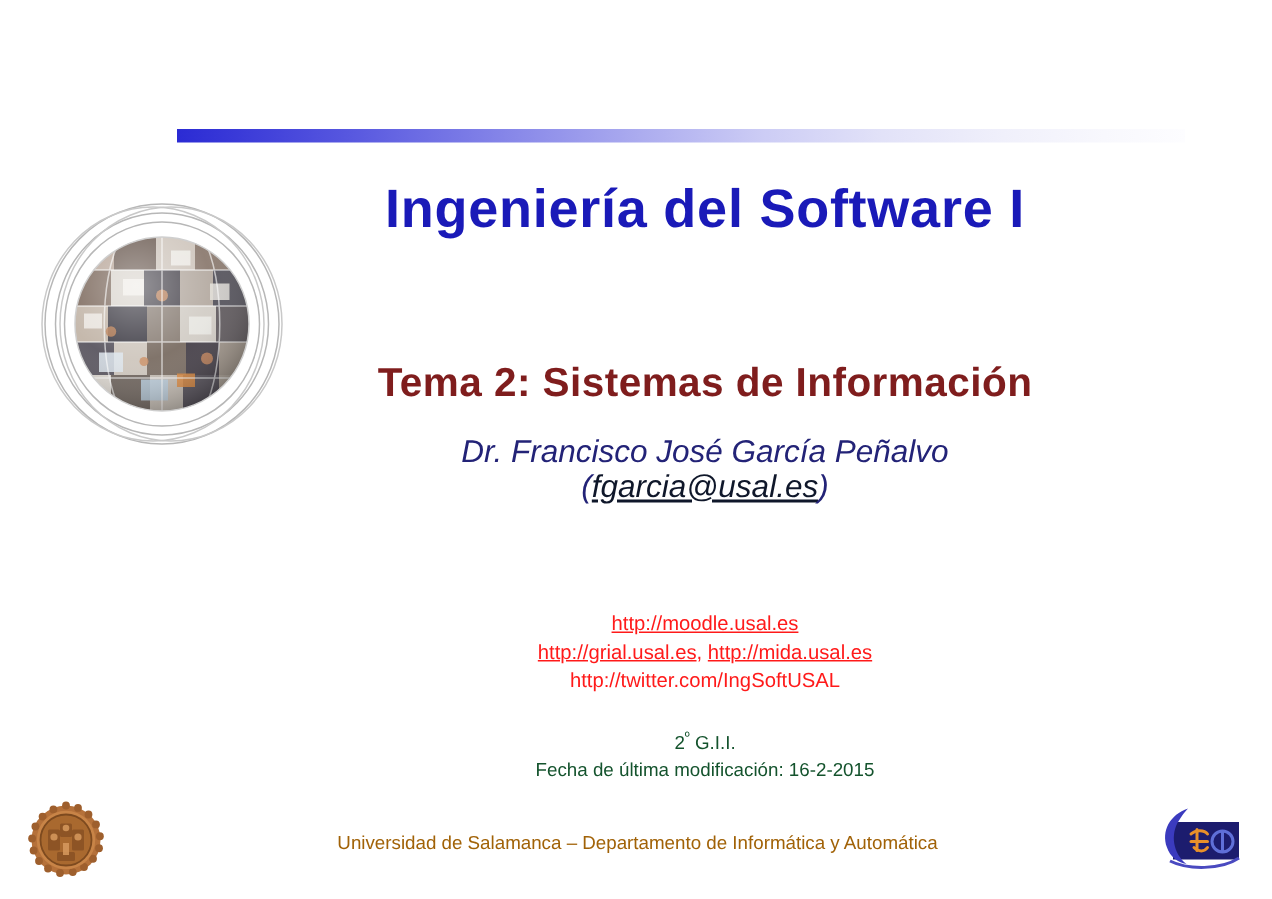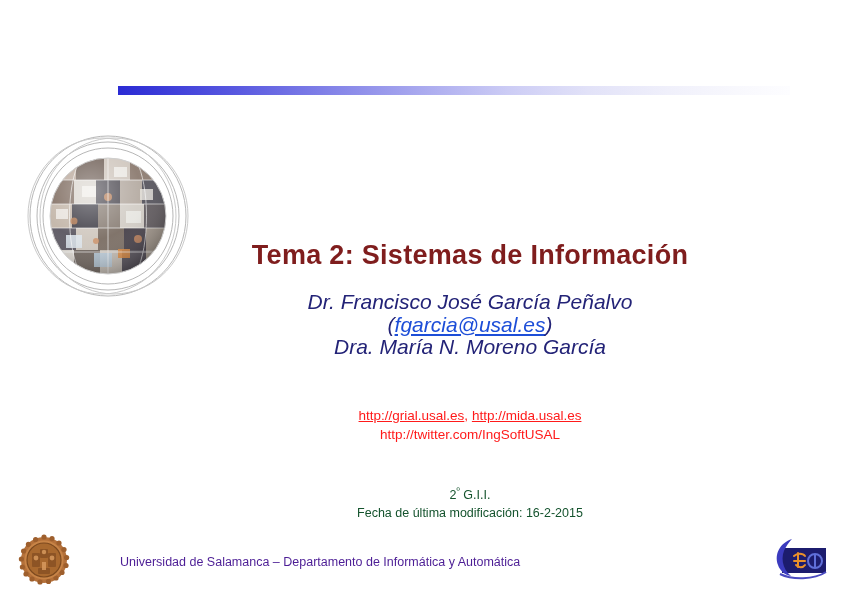--- a/index.html
+++ b/index.html
@@ -81,21 +81,21 @@
     top: 291px;
     width: 700px;
     text-align: center;
     color: #232377;
     font-size: 21px;
     line-height: 22.5px;
     font-style: italic;
   }
   .authors .line { white-space: nowrap; }
   .mail {
-    color: #1d4ed8;
+    color: #0f172a;
     text-decoration: underline;
   }
 
   
   .urls {
     position: absolute;
     left: 120px;
     top: 406px;
     width: 700px;
     text-align: center;
@@ -120,22 +120,23 @@
   }
   .course .line { white-space: nowrap; }
   .sup { font-size: 9px; vertical-align: super; }
 
   
   .footer-text {
     position: absolute;
     left: 120px;
     top: 555px;
     width: 610px;
+    text-align: center;
     font-size: 12.5px;
-    color: #4c1d95;
+    color: #a16207;
     white-space: nowrap;
   }
 
   
   .usal-seal {
     position: absolute;
     left: 18px;
     top: 532px;
     width: 54px;
     height: 56px;
@@ -238,30 +239,31 @@
           <path d="M58,29 C44,55 44,115 58,142"></path>
           <path d="M114,29 C128,55 128,115 114,142"></path>
         </g>
 
         <circle cx="86" cy="85" r="58" fill="url(#sphShade)"></circle>
       </g>
       <circle cx="86" cy="85" r="58" fill="none" stroke="#cfcfcf" stroke-width="1"></circle>
     </svg>
   </div>
 
+  <div class="main-title">Ingeniería del Software I</div>
 
   <div class="sub-title">Tema 2: Sistemas de Información</div>
 
   <div class="authors">
     <div class="line">Dr. Francisco José García Peñalvo</div>
     <div class="line"><span>(</span><span class="mail">fgarcia@usal.es</span><span>)</span></div>
-    <div class="line">Dra. María N. Moreno García</div>
   </div>
 
   <div class="urls">
+    <div class="line"><span class="u">http://moodle.usal.es</span></div>
     <div class="line"><span class="u">http://grial.usal.es</span><span class="sep">, </span><span class="u">http://mida.usal.es</span></div>
     <div class="line"><span>http://twitter.com/IngSoftUSAL</span></div>
   </div>
 
   <div class="course">
     <div class="line"><span>2</span><span class="sup">º</span><span> G.I.I.</span></div>
     <div class="line">Fecha de última modificación: 16-2-2015</div>
   </div>
 
   <div class="footer-text">Universidad de Salamanca – Departamento de Informática y Automática</div>

